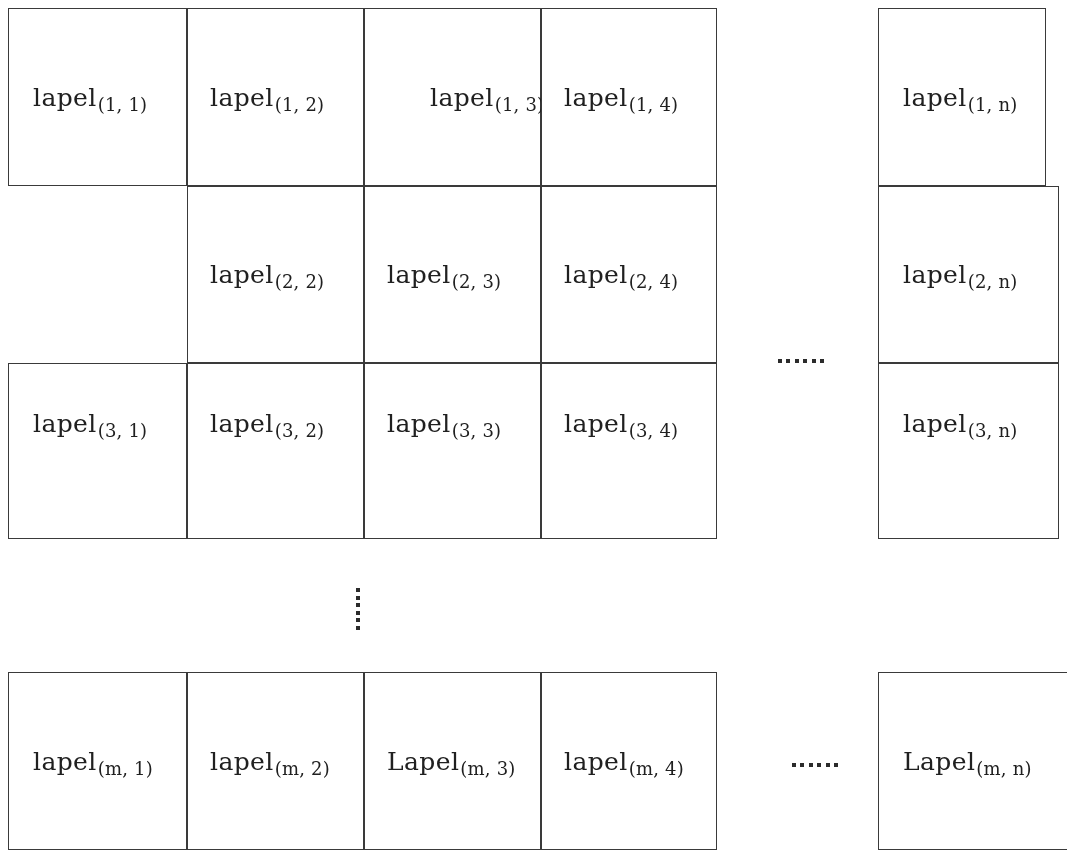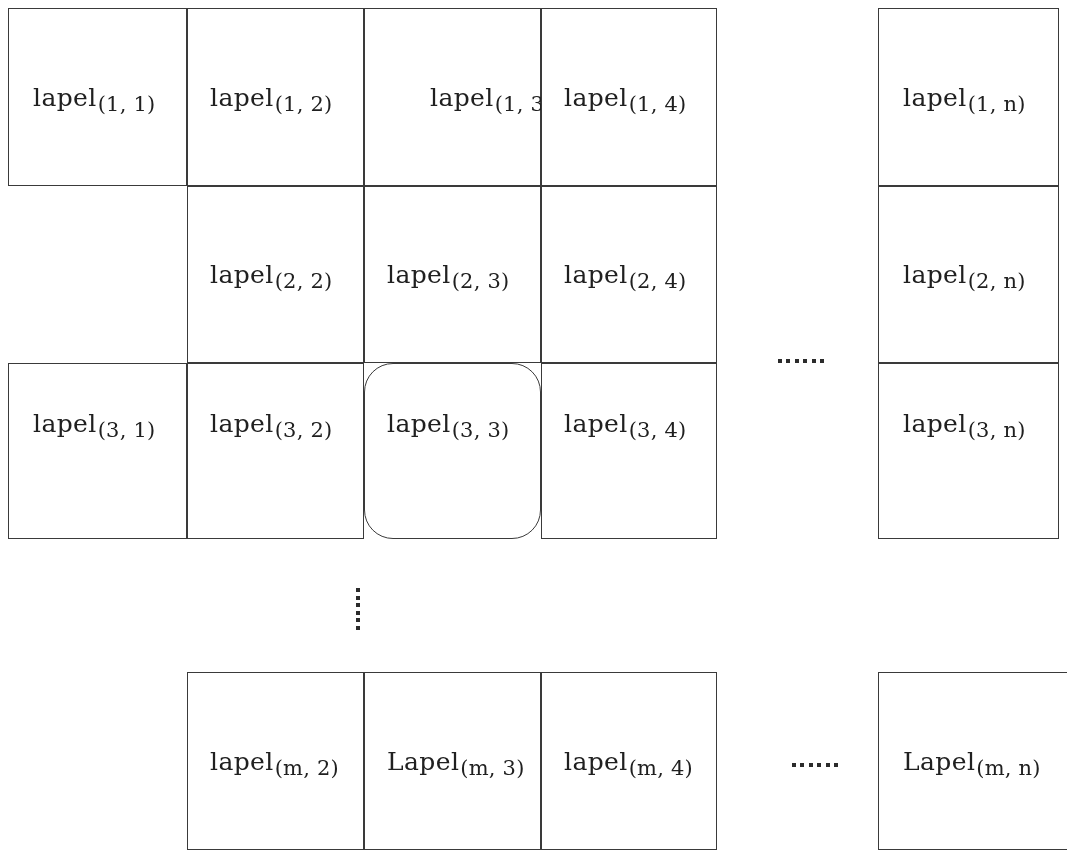--- a/index.html
+++ b/index.html
@@ -33,21 +33,21 @@
   .cell-label {
     display: inline-block;
     white-space: nowrap;
     font-family: "DejaVu Serif", "Liberation Serif", serif;
     font-size: 25px;
     line-height: 1;
     color: #202020;
     letter-spacing: 0.4px;
   }
   .cell-label .sub {
-    font-size: 21px;
+    font-size: 18px;
     vertical-align: baseline;
     position: relative;
     top: 5px;
     left: 1px;
     letter-spacing: 0.2px;
   }
 
   
   .hdots {
     position: absolute;
@@ -97,21 +97,21 @@
   <div class="cell" style="left:364px; top:8px; width:177px; height:178px;padding-left:43px;">
     <span class="cell-label" style="margin-left:22px;">
       <span>lapel</span><span class="sub">(1, 3)</span>
     </span>
   </div>
   <div class="cell" style="left:541px; top:8px; width:176px; height:178px;">
     <span class="cell-label" style="margin-left:22px;">
       <span>lapel</span><span class="sub">(1, 4)</span>
     </span>
   </div>
-  <div class="cell" style="left:878px; top:8px; width:181px; height:178px;">
+  <div class="cell" style="left:878px; top:8px; width:168px; height:178px;">
     <span class="cell-label" style="margin-left:24px;">
       <span>lapel</span><span class="sub">(1, n)</span>
     </span>
   </div>
 
   <div class="cell" style="left:187px; top:186px; width:177px; height:177px;">
     <span class="cell-label" style="margin-left:22px;">
       <span>lapel</span><span class="sub">(2, 2)</span>
     </span>
   </div>
@@ -134,21 +134,21 @@
   <div class="cell" style="left:8px; top:363px; width:179px; height:176px;">
     <span class="cell-label" style="margin-left:24px; margin-top:-56px;">
       <span>lapel</span><span class="sub">(3, 1)</span>
     </span>
   </div>
   <div class="cell" style="left:187px; top:363px; width:177px; height:176px;">
     <span class="cell-label" style="margin-left:22px; margin-top:-56px;">
       <span>lapel</span><span class="sub">(3, 2)</span>
     </span>
   </div>
-  <div class="cell" style="left:364px; top:363px; width:177px; height:176px;border-radius:29px;">
+  <div class="cell" style="left:364px; top:363px; width:177px; height:176px;">
     <span class="cell-label" style="margin-left:22px; margin-top:-56px;">
       <span>lapel</span><span class="sub">(3, 3)</span>
     </span>
   </div>
   <div class="cell" style="left:541px; top:363px; width:176px; height:176px;">
     <span class="cell-label" style="margin-left:22px; margin-top:-56px;">
       <span>lapel</span><span class="sub">(3, 4)</span>
     </span>
   </div>
   <div class="cell" style="left:878px; top:363px; width:181px; height:176px;">
@@ -168,20 +168,25 @@
 
   <div class="vdots" style="left:355px; top:588px; height:42px;">
     <i></i>
     <i></i>
     <i></i>
     <i></i>
     <i></i>
     <i></i>
   </div>
 
+  <div class="cell" style="left:8px; top:672px; width:179px; height:178px;">
+    <span class="cell-label" style="margin-left:24px;">
+      <span>lapel</span><span class="sub">(m, 1)</span>
+    </span>
+  </div>
   <div class="cell" style="left:187px; top:672px; width:177px; height:178px;">
     <span class="cell-label" style="margin-left:22px;">
       <span>lapel</span><span class="sub">(m, 2)</span>
     </span>
   </div>
   <div class="cell" style="left:364px; top:672px; width:177px; height:178px;">
     <span class="cell-label" style="margin-left:22px;">
       <span>Lapel</span><span class="sub">(m, 3)</span>
     </span>
   </div>

